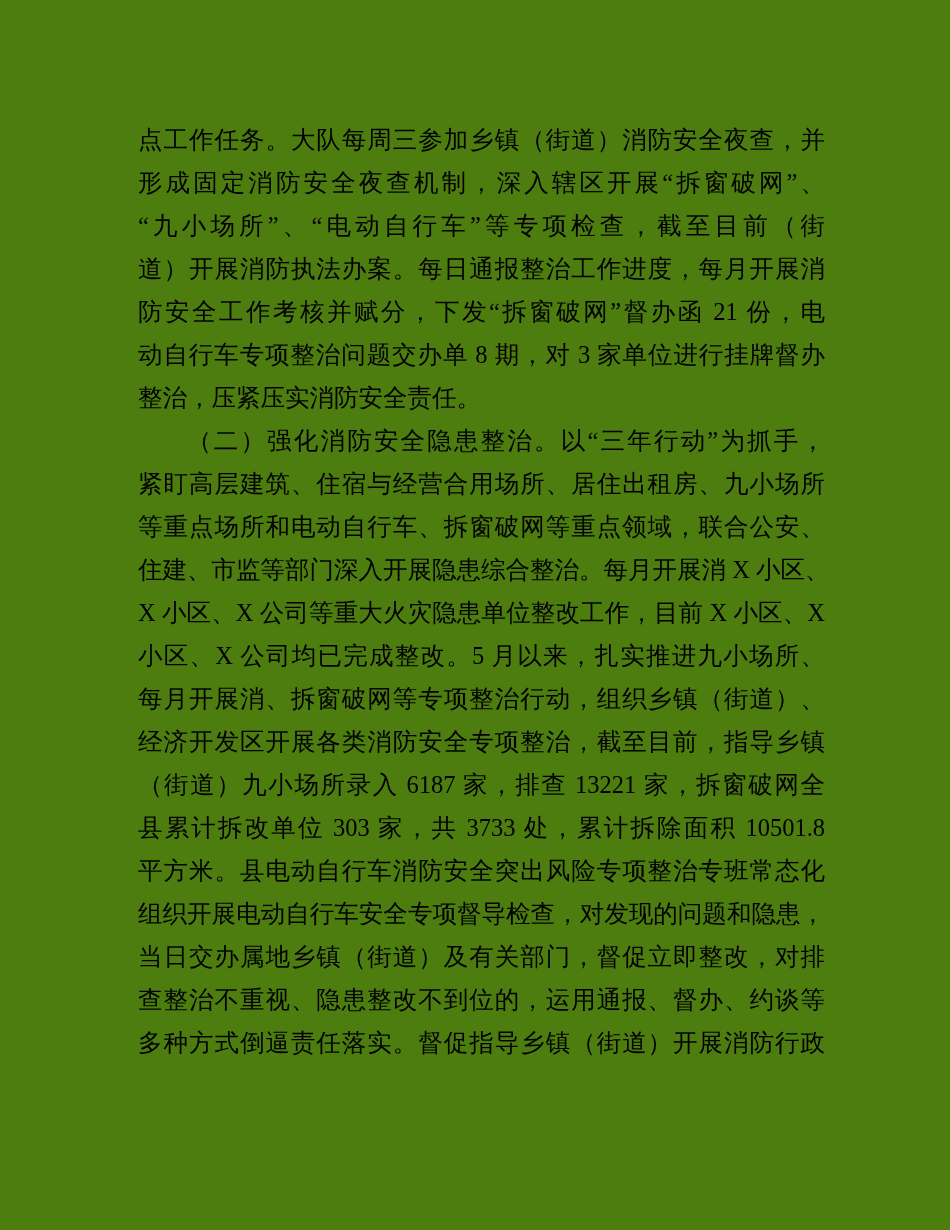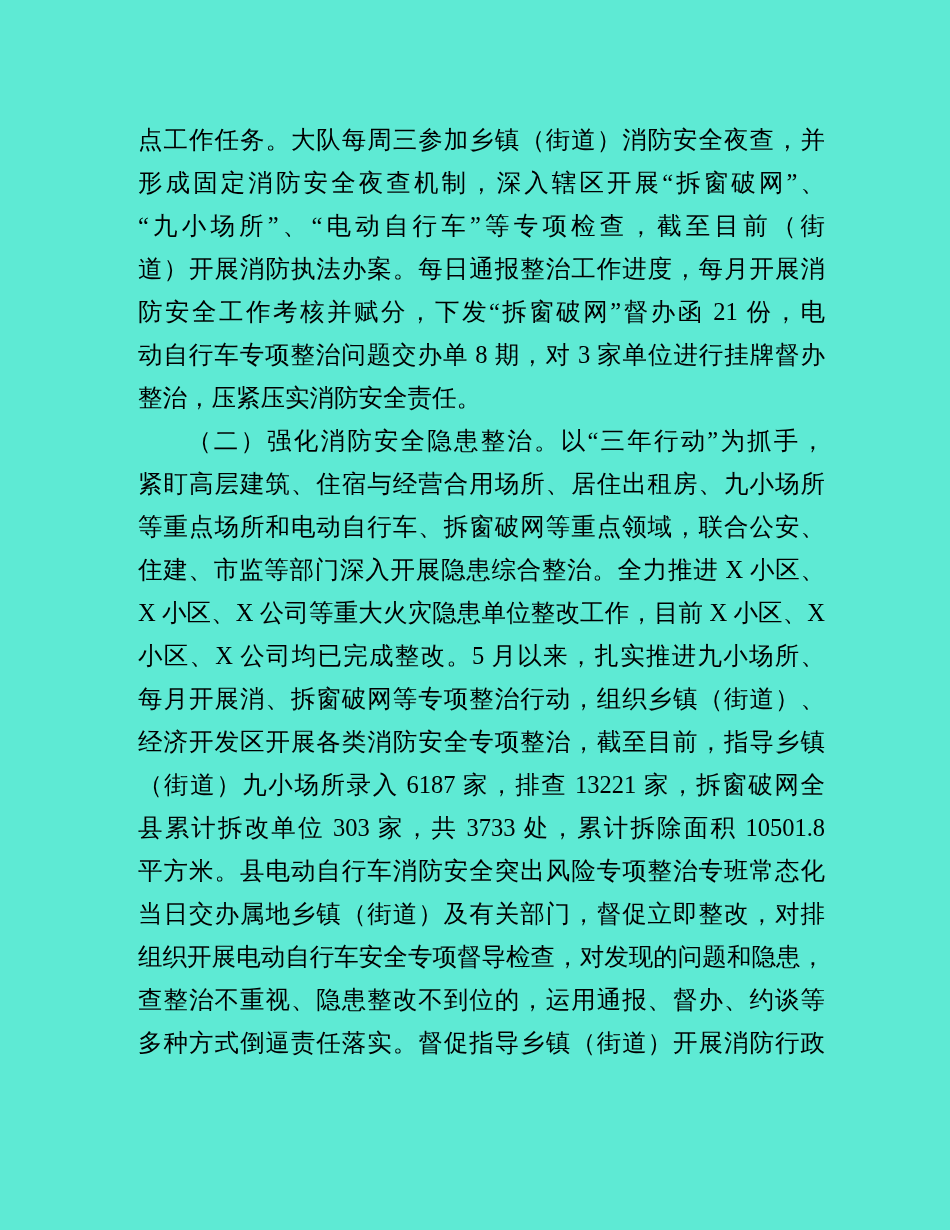--- a/index.html
+++ b/index.html
@@ -11,21 +11,21 @@
     width: 950px;
     height: 1230px;
     overflow: hidden;
     font-family: "Liberation Serif", serif;
     color: #000000;
   }
   .page {
     position: relative;
     width: 950px;
     height: 1230px;
-    background: #5eead4;
+    background: #4d7c0f;
     overflow: hidden;
   }
   .doc-body {
     position: absolute;
     left: 138px;
     top: 118px;
     width: 687px;
   }
   .para { margin: 0; padding: 0; }
   .para + .para { margin-top: 0; }
@@ -58,27 +58,27 @@
         <div class="line">“九小场所”、“电动自行车”等专项检查，截至目前（街</div>
         <div class="line">道）开展消防执法办案。每日通报整治工作进度，每月开展消</div>
         <div class="line">防安全工作考核并赋分，下发“拆窗破网”督办函 21 份，电</div>
         <div class="line">动自行车专项整治问题交办单 8 期，对 3 家单位进行挂牌督办</div>
         <div class="line para-end">整治，压紧压实消防安全责任。</div>
       </div>
       <div class="para">
         <div class="line indent">（二）强化消防安全隐患整治。以“三年行动”为抓手，</div>
         <div class="line">紧盯高层建筑、住宿与经营合用场所、居住出租房、九小场所</div>
         <div class="line">等重点场所和电动自行车、拆窗破网等重点领域，联合公安、</div>
-        <div class="line">住建、市监等部门深入开展隐患综合整治。全力推进 X 小区、</div>
+        <div class="line">住建、市监等部门深入开展隐患综合整治。每月开展消 X 小区、</div>
         <div class="line">X 小区、X 公司等重大火灾隐患单位整改工作，目前 X 小区、X</div>
         <div class="line">小区、X 公司均已完成整改。5 月以来，扎实推进九小场所、</div>
         <div class="line">每月开展消、拆窗破网等专项整治行动，组织乡镇（街道）、</div>
         <div class="line">经济开发区开展各类消防安全专项整治，截至目前，指导乡镇</div>
         <div class="line">（街道）九小场所录入 6187 家，排查 13221 家，拆窗破网全</div>
         <div class="line">县累计拆改单位 303 家，共 3733 处，累计拆除面积 10501.8</div>
         <div class="line">平方米。县电动自行车消防安全突出风险专项整治专班常态化</div>
+        <div class="line">组织开展电动自行车安全专项督导检查，对发现的问题和隐患，</div>
         <div class="line">当日交办属地乡镇（街道）及有关部门，督促立即整改，对排</div>
-        <div class="line">组织开展电动自行车安全专项督导检查，对发现的问题和隐患，</div>
         <div class="line">查整治不重视、隐患整改不到位的，运用通报、督办、约谈等</div>
         <div class="line">多种方式倒逼责任落实。督促指导乡镇（街道）开展消防行政</div>
       </div>
     </div>
 </div>
 
 </body></html>

